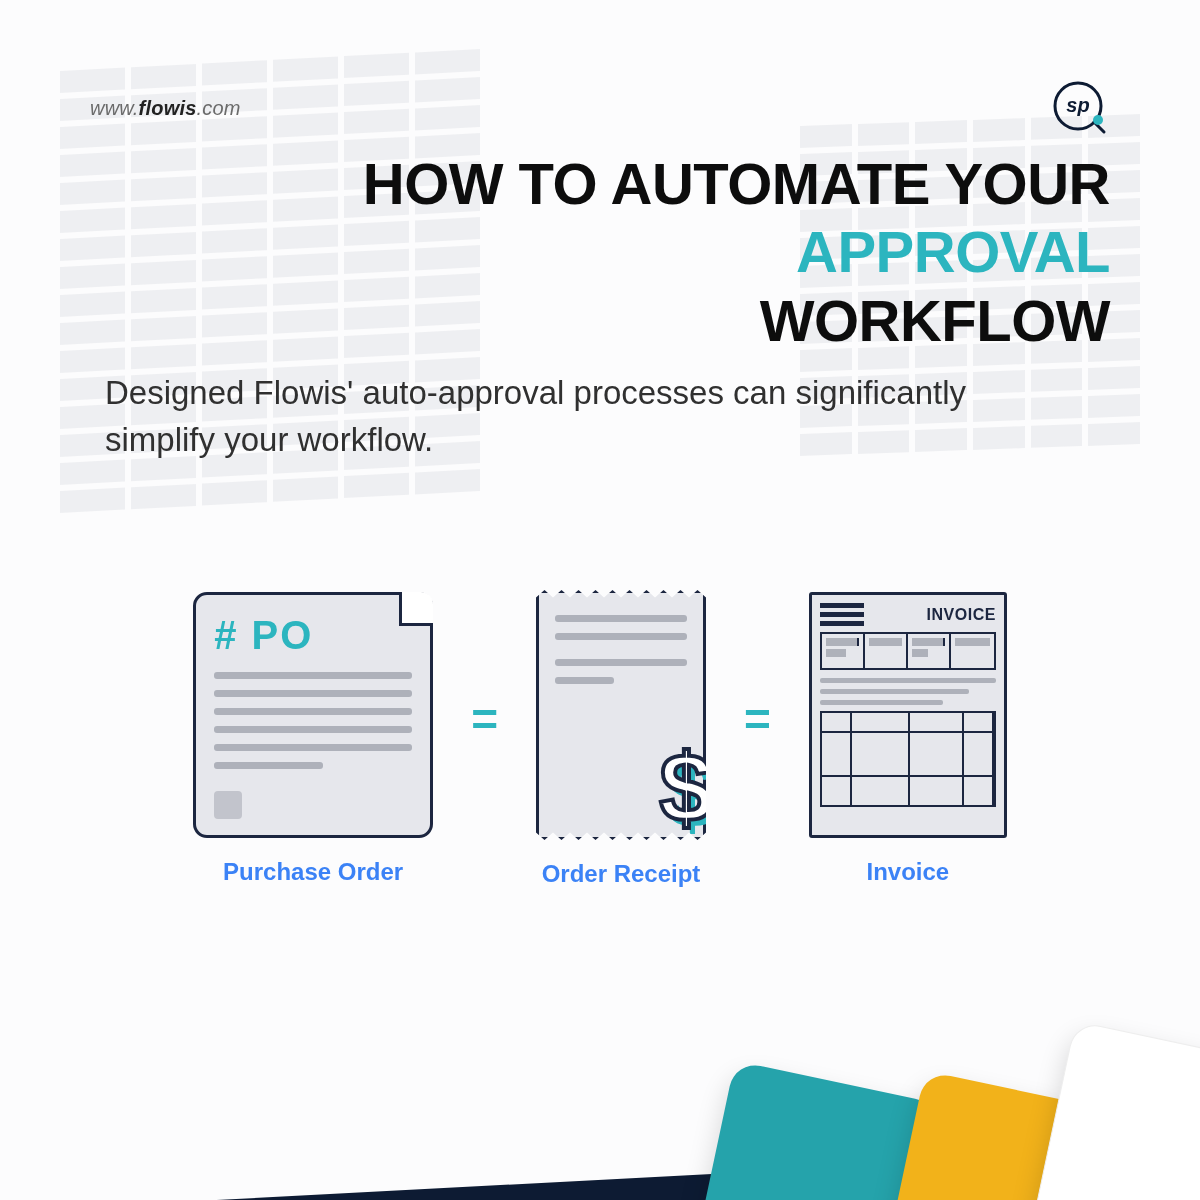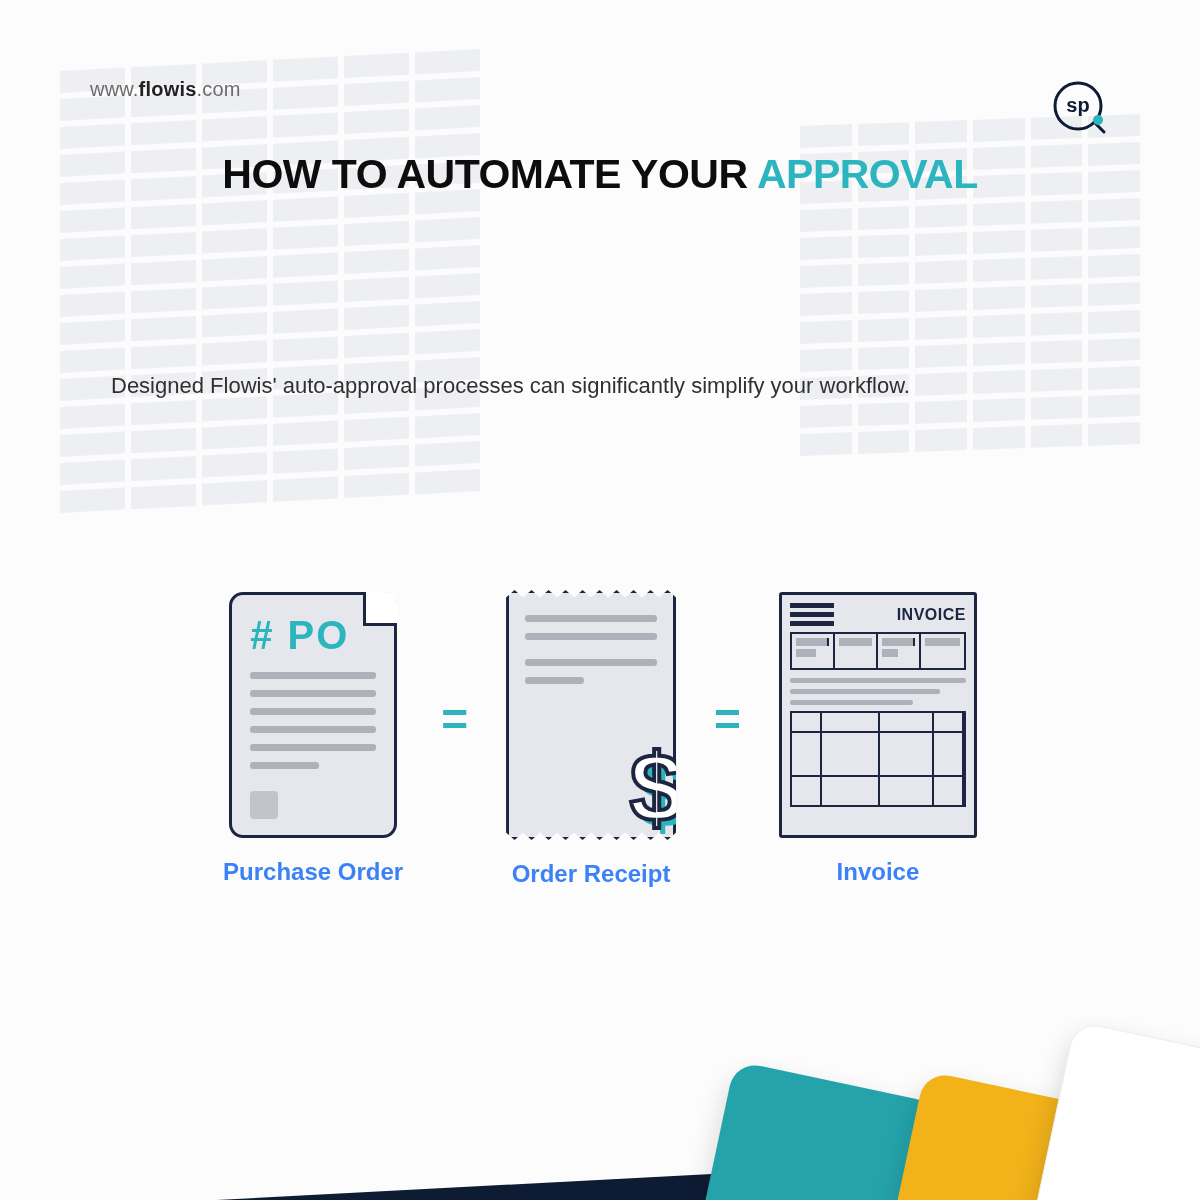--- a/index.html
+++ b/index.html
@@ -24,66 +24,66 @@
     grid-template-columns: repeat(6, 1fr);
     grid-auto-rows: 22px;
     gap: 6px;
     width: 100%; height: 100%;
   }
   .bg-building .grid div { background: #0a1a3a; }
 
   .header {
     position: absolute;
     top: 78px; left: 90px; right: 90px;
-    display: flex; justify-content: space-between; align-items: flex-start;
+    display: flex; justify-content: space-between; align-items: center; font-style: italic;
   }
   .url { font-size: 20px; color: #6b6b6b; letter-spacing: 0.2px; }
   .url .bold { font-weight: 700; color: #222; }
 
   .sp-logo {
     width: 60px; height: 60px;
   }
 
   h1 {
     position: absolute;
     top: 150px; left: 90px; right: 90px;
-    font-size: 41px;
+    font-size: 58px;
     font-weight: 800;
     letter-spacing: -0.5px;
     color: #0d0d0d;
-    text-align: center;
+    text-align: right;
     line-height: 1.18;
     font-family: Arial, sans-serif;
   }
   h1 .accent { color: #2cb5bf; }
 
   .subhead {
     position: absolute;
-    top: 370px; left: 111px; right: 140px;
-    font-size: 22px;
+    top: 370px; left: 105px; right: 140px;
+    font-size: 33px;
     color: #303030;
     line-height: 1.42;
     font-weight: 400;
   }
 
   .diagram-wrap {
     position: absolute;
     top: 590px; left: 80px; right: 80px;
     display: flex;
     align-items: center;
     justify-content: center;
     gap: 38px;
   }
   .doc-block { display: flex; flex-direction: column; align-items: center; gap: 20px; }
   .doc-label { font-size: 24px; font-weight: 600; color: #3b82f6; }
   .equals { font-size: 46px; font-weight: 800; color: #2cb5bf; margin-bottom: 40px; }
 
   
   .po-doc {
-    width: 168px; height: 246px;
+    width: 240px; height: 246px;
     background: #e6e7ec;
     border: 3px solid #1c2640;
     border-radius: 14px;
     position: relative;
     padding: 18px 18px 27px;
   }
   .po-doc .fold {
     position: absolute; right: -3px; top: -3px;
     width: 34px; height: 34px;
     background: #fff;
@@ -353,20 +353,21 @@
   <svg class="sp-logo" viewBox="0 0 60 60">
     <circle cx="28" cy="28" r="23" fill="none" stroke="#0d1b33" stroke-width="3"></circle>
     <path d="M44 44 L54 54" stroke="#0d1b33" stroke-width="3" stroke-linecap="round"></path>
     <text x="28" y="34" text-anchor="middle" font-size="20" font-weight="800" fill="#0d1b33" font-family="Arial">sp</text>
     <circle cx="48" cy="42" r="5" fill="#2cb5bf"></circle>
   </svg>
 </div>
 
 <h1>
   <span>HOW TO AUTOMATE YOUR </span><span class="accent">APPROVAL</span><br>
+  <span>WORKFLOW</span>
 </h1>
 
 <p class="subhead">Designed Flowis' auto-approval processes can significantly simplify your workflow.</p>
 
 <div class="diagram-wrap">
 
   <div class="doc-block">
     <div class="po-doc">
       <div class="fold"></div>
       <div class="po-label"># PO</div>

